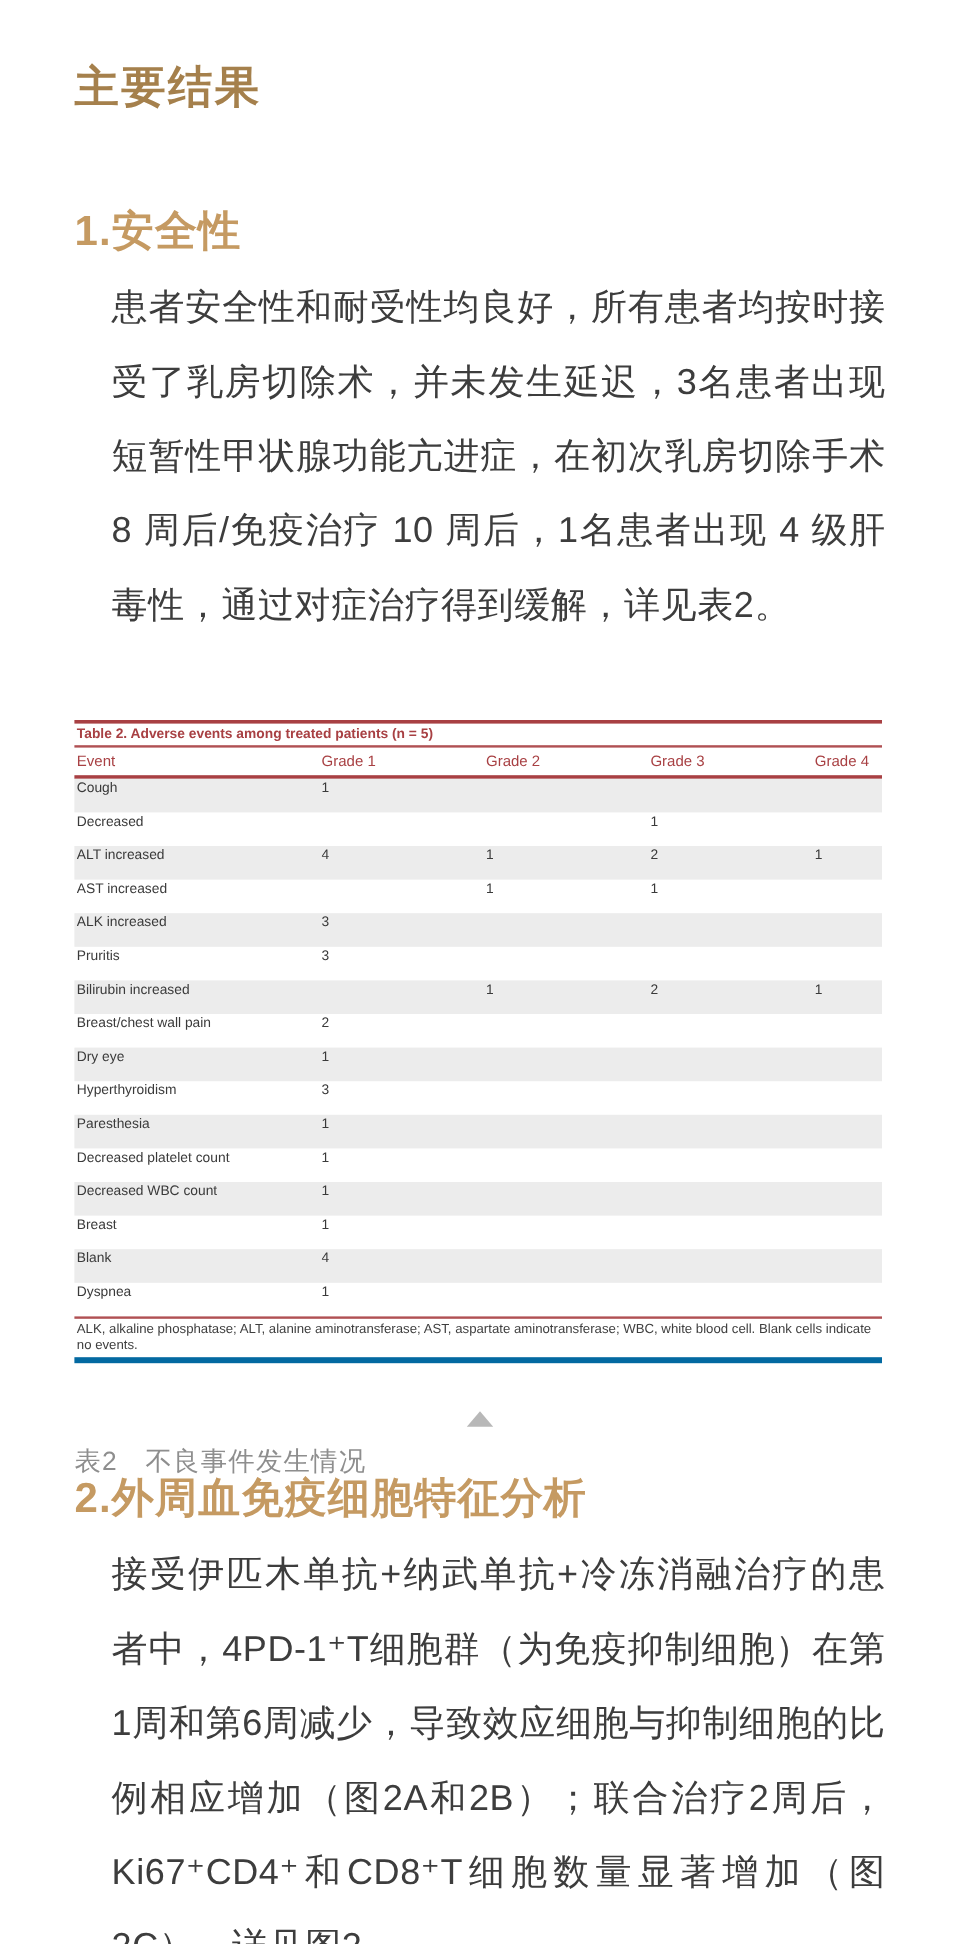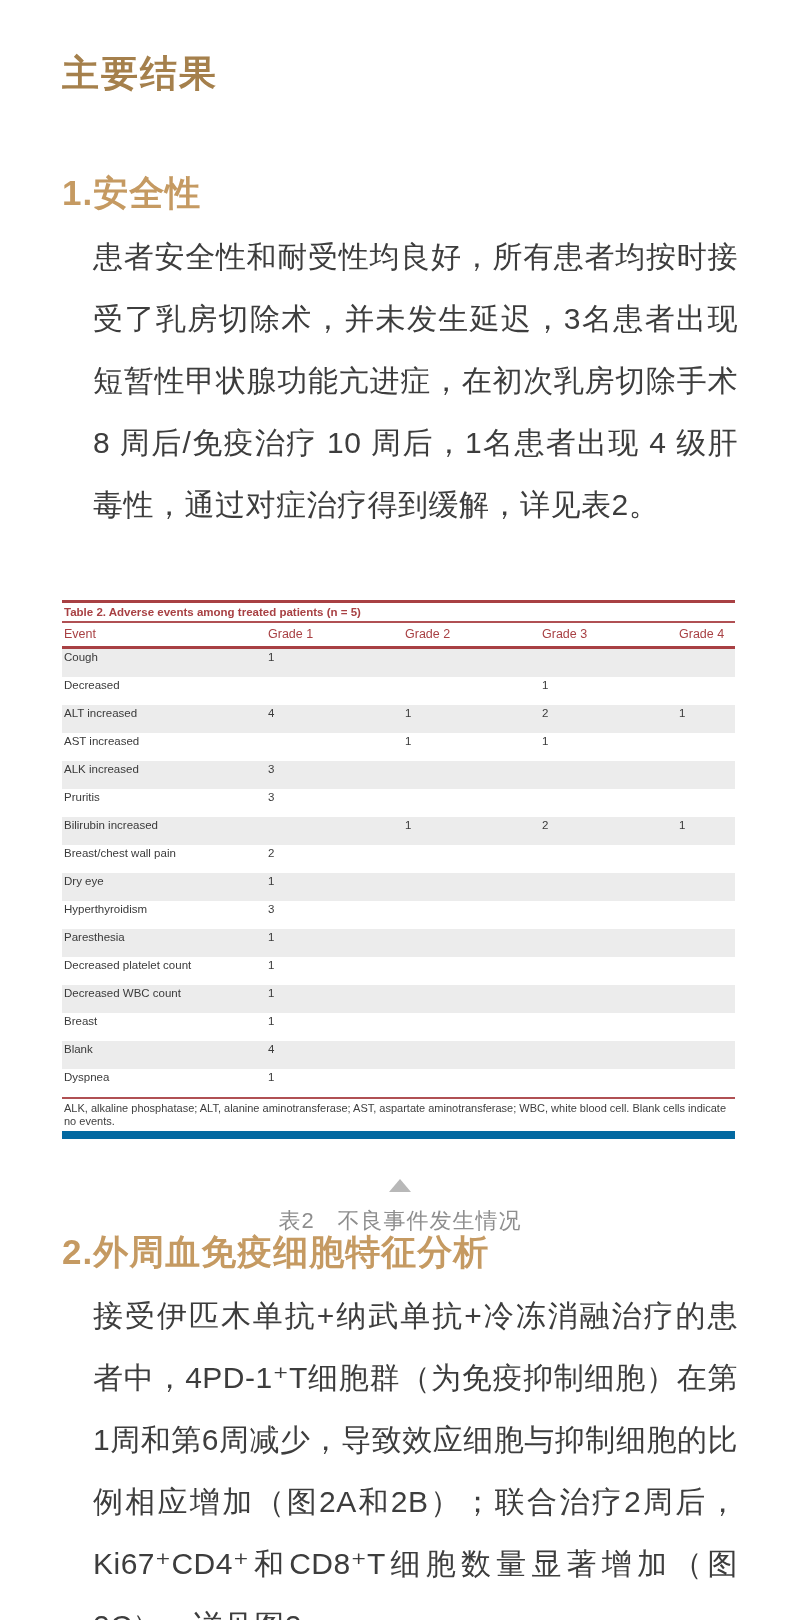--- a/index.html
+++ b/index.html
@@ -48,27 +48,27 @@
     border-bottom:3px solid #a84043;
   }
   .trow{
     font-size:11.5px;line-height:17.5px;height:28px;color:#3a3a3a;
     padding:0 2px;
   }
   .trow.odd{background:#ececec;}
   .tcell{overflow:hidden;white-space:nowrap;}
   .tbl-footnote{
     border-top:2px solid #b05053;
-    border-bottom:8px solid #0369a1;
+    border-bottom:5px solid #0369a1;
     font-size:11px;line-height:13px;color:#3e3e3e;
     padding:3px 2px;
   }
 
   
-  .caption-block{margin-top:40px;text-align:center;}
+  .caption-block{margin-top:40px;}
   .tri-up{
     width:0;height:0;margin:0 auto;
     border-left:11px solid transparent;
     border-right:11px solid transparent;
     border-bottom:13px solid #b8b8b8;
   }
   .table-caption{
     margin-top:16px;
     font-size:22px;line-height:26px;color:#8e8e8e;letter-spacing:1px;
   }

